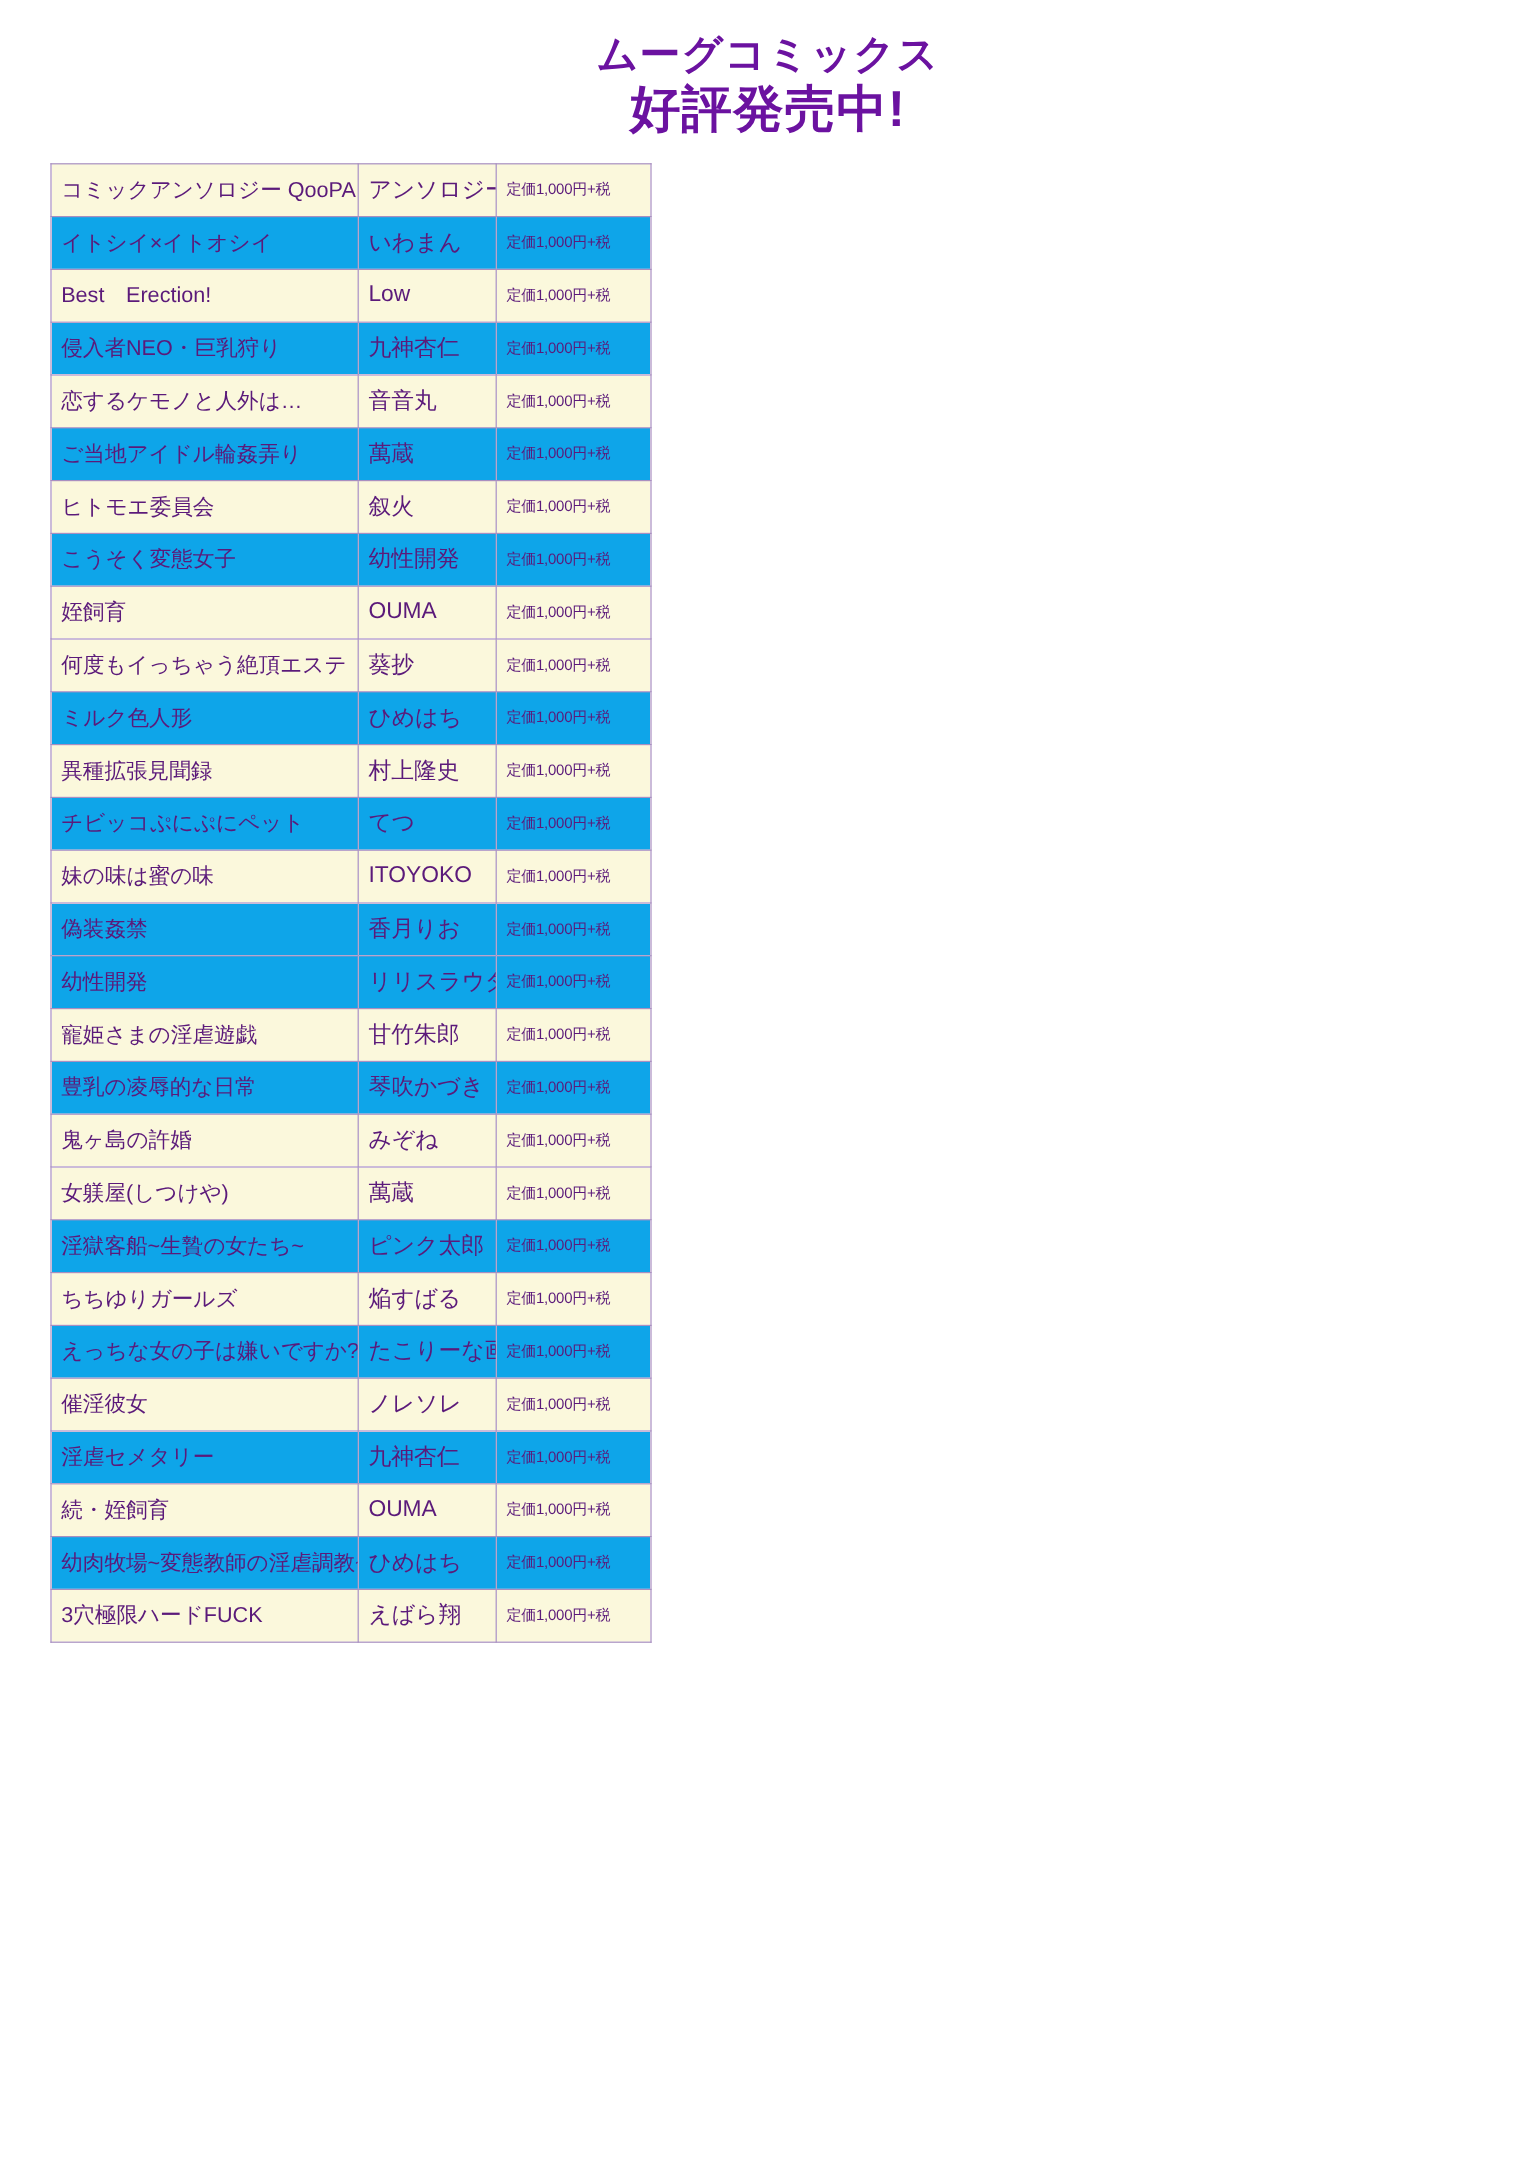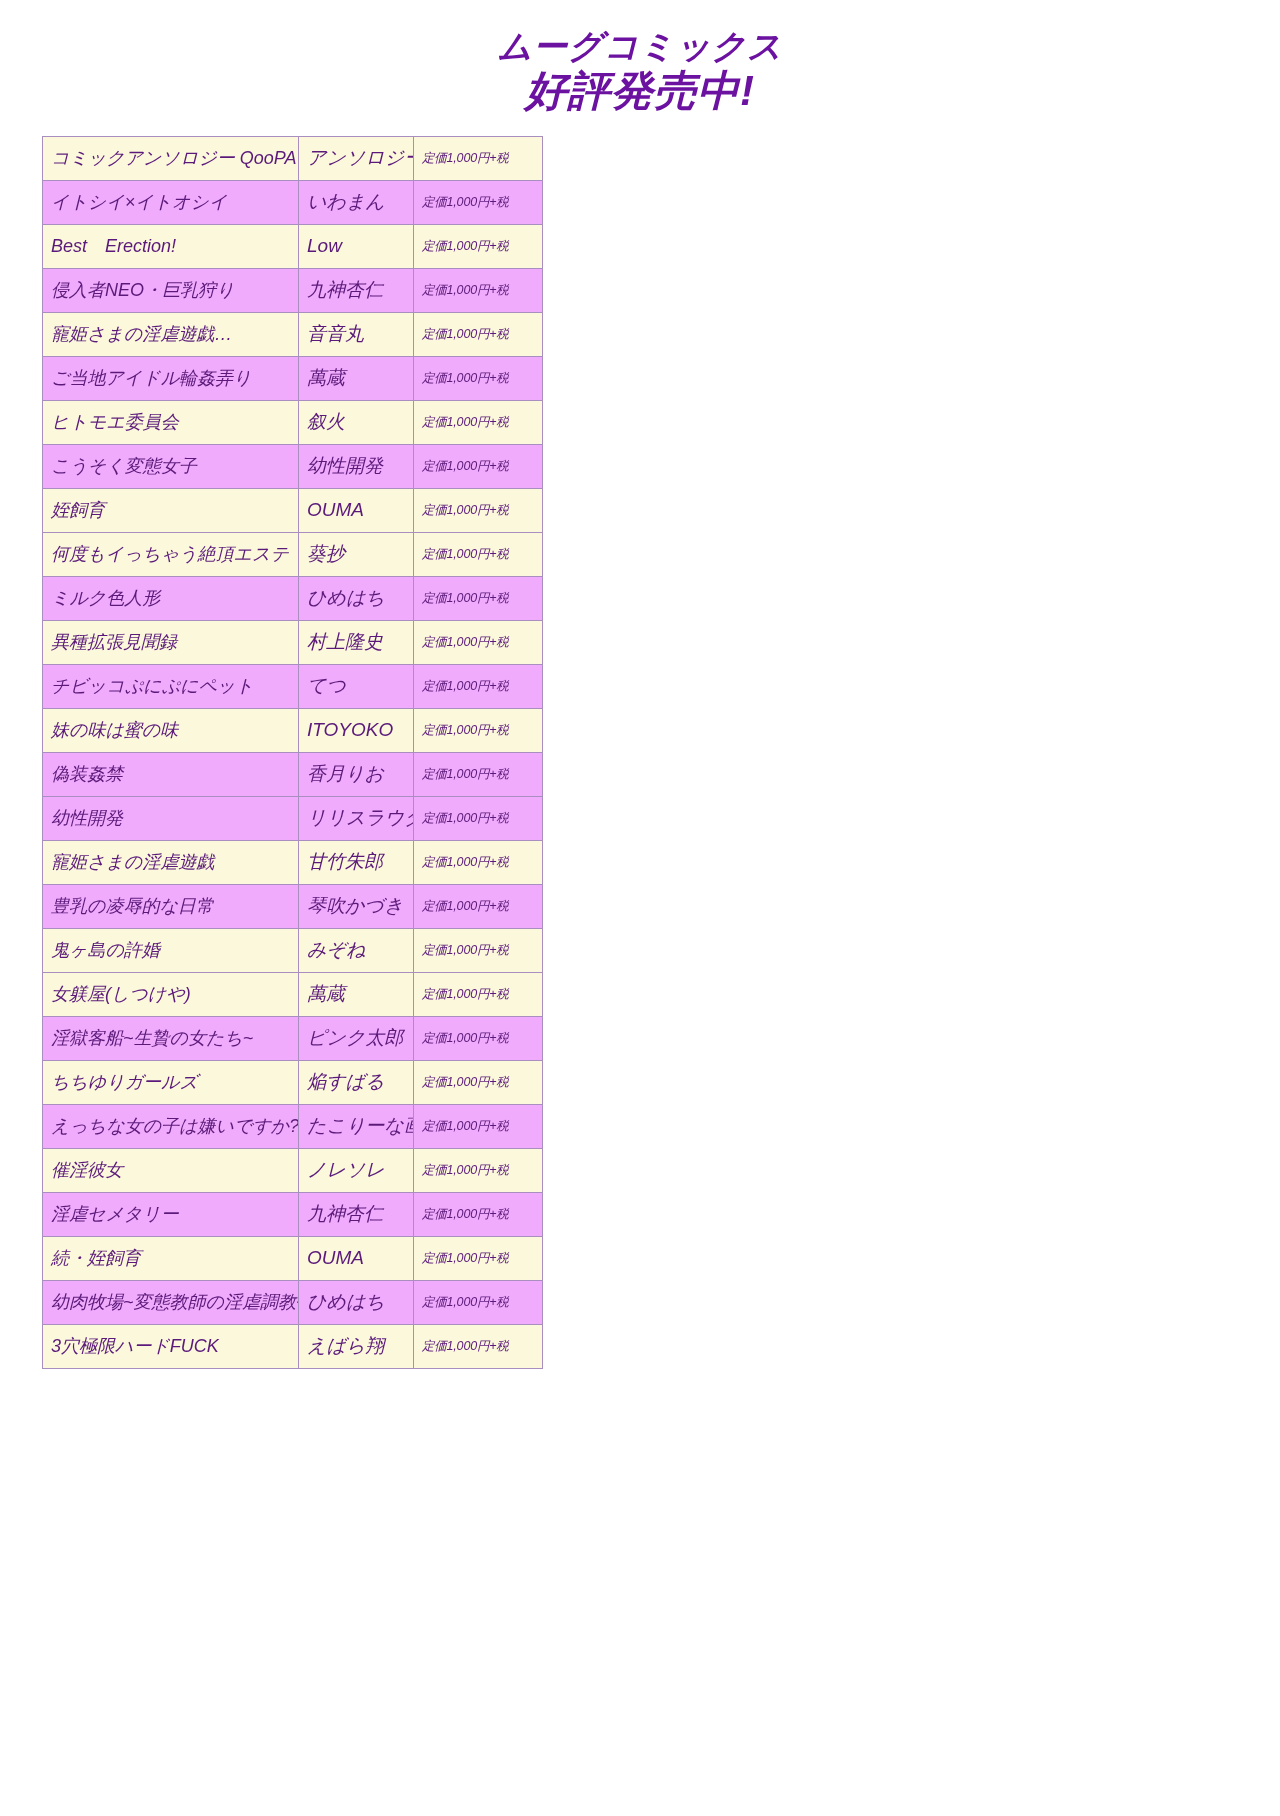--- a/index.html
+++ b/index.html
@@ -12,21 +12,20 @@
     height: 1816px;
     font-family: "Liberation Sans", sans-serif;
     color: #5b1a7a;
     overflow: hidden;
   }
   .page {
     position: relative;
     width: 1280px;
     height: 1418px;
     box-sizing: border-box;
-    font-style: italic;
   }
   .header {
     text-align: center;
     padding-top: 26px;
     padding-left: 0;
   }
   .header-line {
     font-weight: bold;
     color: #6b12a0;
     letter-spacing: 1px;
@@ -71,21 +70,21 @@
     width: 129px;
     font-size: 12.5px;
     color: #5b1a7a;
     text-align: left;
     letter-spacing: -0.2px;
   }
   tr.alt td {
     background: #fbf8dc;
   }
   tr.plain td {
-    background: #f0abfc;
+    background: #0ea5e9;
   }
   .title-small {
     font-size: 15.5px;
   }
 </style>
 </head>
 <body>
 
 <div class="page">
 
@@ -111,21 +110,21 @@
             <td class="title">Best　Erection!</td>
             <td class="author">Low</td>
             <td class="price">定価1,000円+税</td>
           </tr>
           <tr class="plain">
             <td class="title">侵入者NEO・巨乳狩り</td>
             <td class="author">九神杏仁</td>
             <td class="price">定価1,000円+税</td>
           </tr>
           <tr class="alt">
-            <td class="title">寵姫さまの淫虐遊戯…</td>
+            <td class="title">恋するケモノと人外は…</td>
             <td class="author">音音丸</td>
             <td class="price">定価1,000円+税</td>
           </tr>
           <tr class="plain">
             <td class="title">ご当地アイドル輪姦弄り</td>
             <td class="author">萬蔵</td>
             <td class="price">定価1,000円+税</td>
           </tr>
           <tr class="alt">
             <td class="title">ヒトモエ委員会</td>

